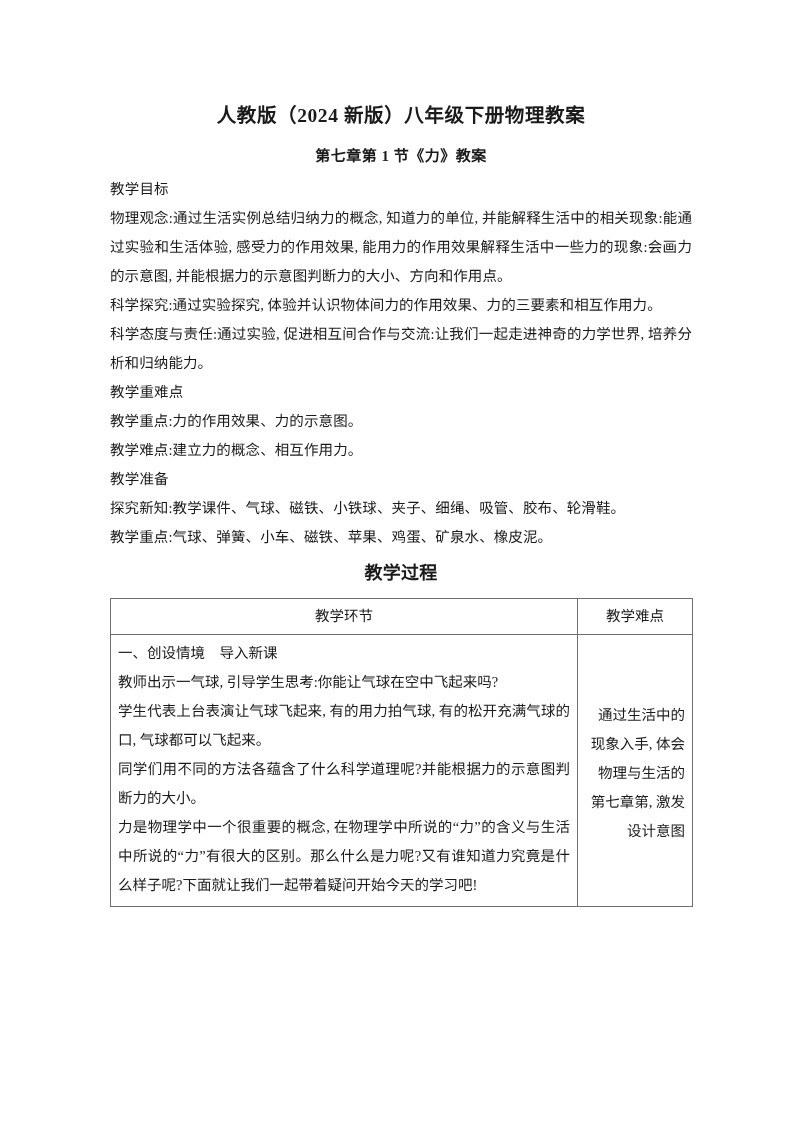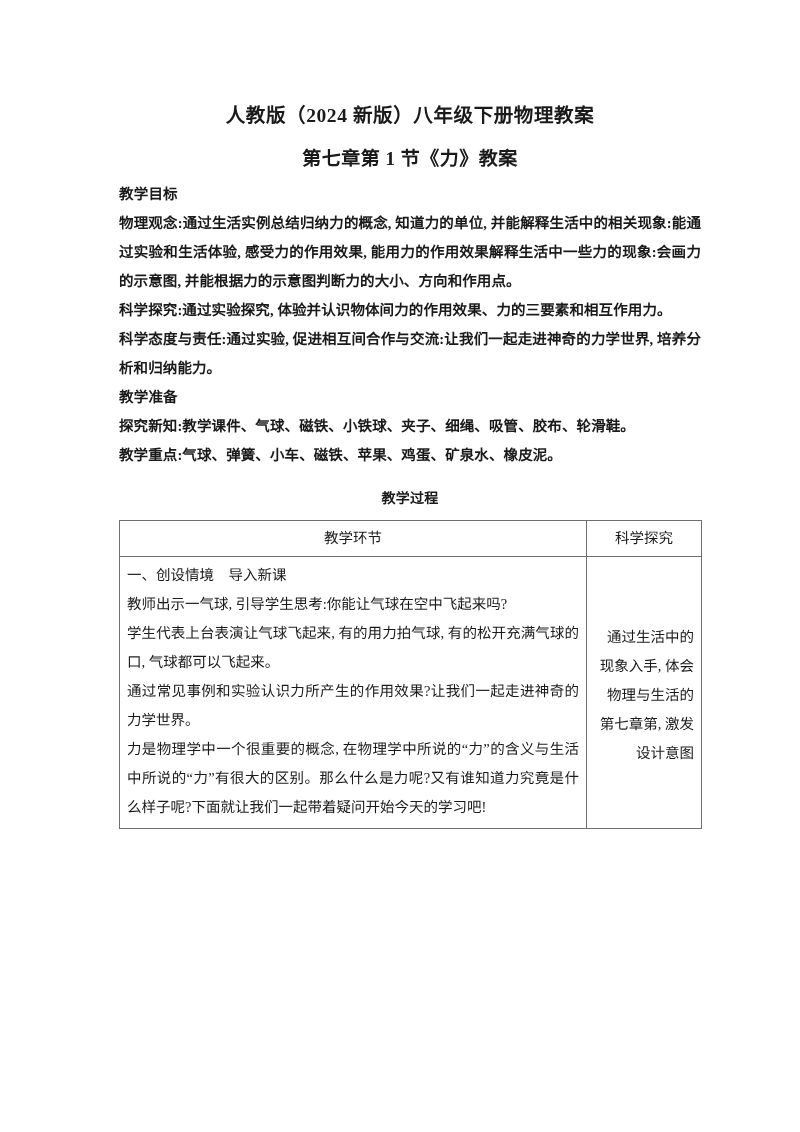--- a/index.html
+++ b/index.html
@@ -16,75 +16,74 @@
     position: relative;
     width: 800px;
     height: 1132px;
     margin: 0 auto;
     background: #ffffff;
     box-sizing: border-box;
     overflow: hidden;
   }
   .content {
     position: absolute;
-    left: 119px;
+    left: 110px;
     top: 0;
     width: 582px;
   }
   .doc-title {
     margin: 0;
     padding-top: 104px;
     text-align: center;
     font-size: 19.5px;
     font-weight: bold;
     letter-spacing: 0.6px;
     line-height: 1.25;
   }
   .doc-subtitle {
     margin: 0;
     padding-top: 19px;
     text-align: center;
-    font-size: 19px;
+    font-size: 15px;
     font-weight: bold;
     letter-spacing: 0.5px;
     line-height: 1.25;
   }
   .sec-head {
     margin: 0;
     font-size: 14.5px;
-    font-weight: bold;
+    font-weight: normal;
     line-height: 29px;
     letter-spacing: 0.2px;
   }
   .para {
     margin: 0;
     font-size: 14.5px;
     line-height: 29px;
     text-align: justify;
     text-justify: inter-ideograph;
     letter-spacing: 0.1px;
-    font-weight: bold;
   }
   .gap-1 { height: 9px; }
   .gap-2 { height: 8px; }
 
   .proc-title {
-    margin: 8px;
+    margin: 0;
     text-align: center;
-    font-size: 14px;
+    font-size: 18px;
     font-weight: bold;
     line-height: 26px;
     letter-spacing: 0.2px;
     font-family: Liberation Serif, serif;
   }
 
   table.proc {
     border-collapse: collapse;
     width: 582px;
-    margin-top: 4px;
+    margin-top: 12px;
     table-layout: fixed;
   }
   table.proc td,
   table.proc th {
     border: 1px solid #6f6f6f;
     vertical-align: top;
     padding: 4px 7px 6px 7px;
     font-size: 14.5px;
     line-height: 29px;
     font-weight: normal;
@@ -127,50 +126,55 @@
 
     <div class="gap-1"></div>
 
     <div>
       <h3 class="sec-head">教学目标</h3>
       <p class="para">物理观念:通过生活实例总结归纳力的概念, 知道力的单位, 并能解释生活中的相关现象:能通过实验和生活体验, 感受力的作用效果, 能用力的作用效果解释生活中一些力的现象:会画力的示意图, 并能根据力的示意图判断力的大小、方向和作用点。</p>
       <p class="para">科学探究:通过实验探究, 体验并认识物体间力的作用效果、力的三要素和相互作用力。</p>
       <p class="para">科学态度与责任:通过实验, 促进相互间合作与交流:让我们一起走进神奇的力学世界, 培养分析和归纳能力。</p>
     </div>
 
+    <div>
+      <h3 class="sec-head">教学重难点</h3>
+      <p class="para">教学重点:力的作用效果、力的示意图。</p>
+      <p class="para">教学难点:建立力的概念、相互作用力。</p>
+    </div>
 
     <div>
       <h3 class="sec-head">教学准备</h3>
       <p class="para">探究新知:教学课件、气球、磁铁、小铁球、夹子、细绳、吸管、胶布、轮滑鞋。</p>
       <p class="para">教学重点:气球、弹簧、小车、磁铁、苹果、鸡蛋、矿泉水、橡皮泥。</p>
     </div>
 
     <div class="gap-2"></div>
 
     <div>
       <div class="proc-title">教学过程</div>
 
       <table class="proc">
         <colgroup>
           <col class="col-main">
           <col class="col-side">
         </colgroup>
         <thead>
           <tr>
             <th>教学环节</th>
-            <th>科学探究</th>
+            <th>教学难点</th>
           </tr>
         </thead>
         <tbody>
           <tr>
             <td>
               <span class="cell-line">一、创设情境　导入新课</span>
               <span class="cell-line">教师出示一气球, 引导学生思考:你能让气球在空中飞起来吗?</span>
               <span class="cell-para">学生代表上台表演让气球飞起来, 有的用力拍气球, 有的松开充满气球的口, 气球都可以飞起来。</span>
-              <span class="cell-para">通过常见事例和实验认识力所产生的作用效果?让我们一起走进神奇的力学世界。</span>
+              <span class="cell-para">同学们用不同的方法各蕴含了什么科学道理呢?并能根据力的示意图判断力的大小。</span>
               <span class="cell-para">力是物理学中一个很重要的概念, 在物理学中所说的“力”的含义与生活中所说的“力”有很大的区别。那么什么是力呢?又有谁知道力究竟是什么样子呢?下面就让我们一起带着疑问开始今天的学习吧!</span>
             </td>
             <td class="side">
               <span class="sidewrap">
                 <span class="vcenter-pad" style="display:block;"></span>
                 <span class="cell-line">通过生活中的</span>
                 <span class="cell-line">现象入手, 体会</span>
                 <span class="cell-line">物理与生活的</span>
                 <span class="cell-line">第七章第, 激发</span>
                 <span class="cell-line">设计意图</span>

